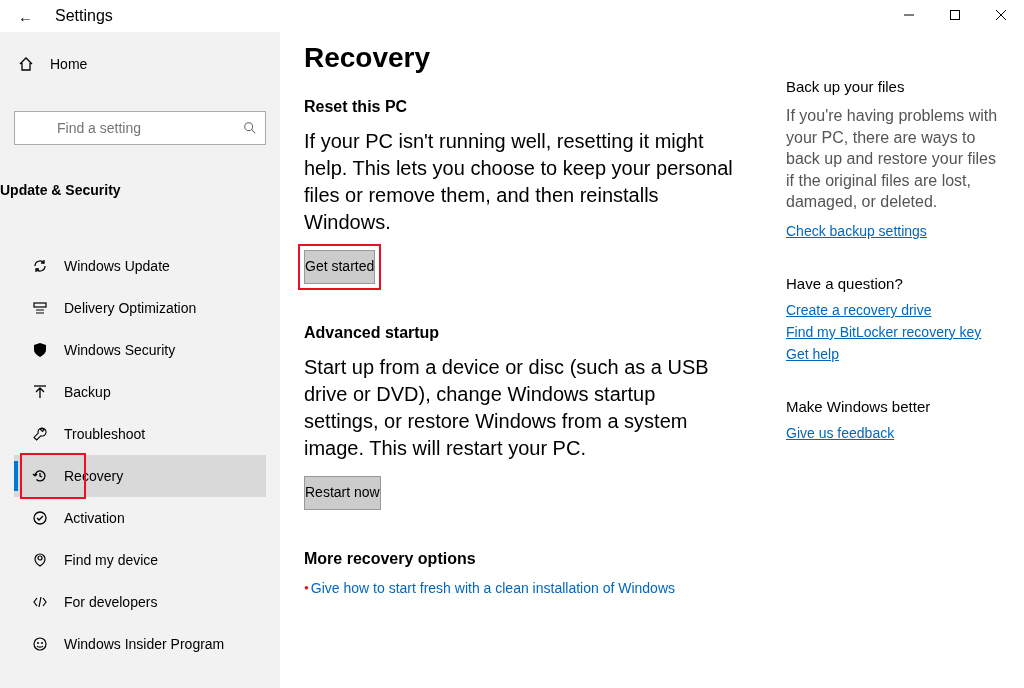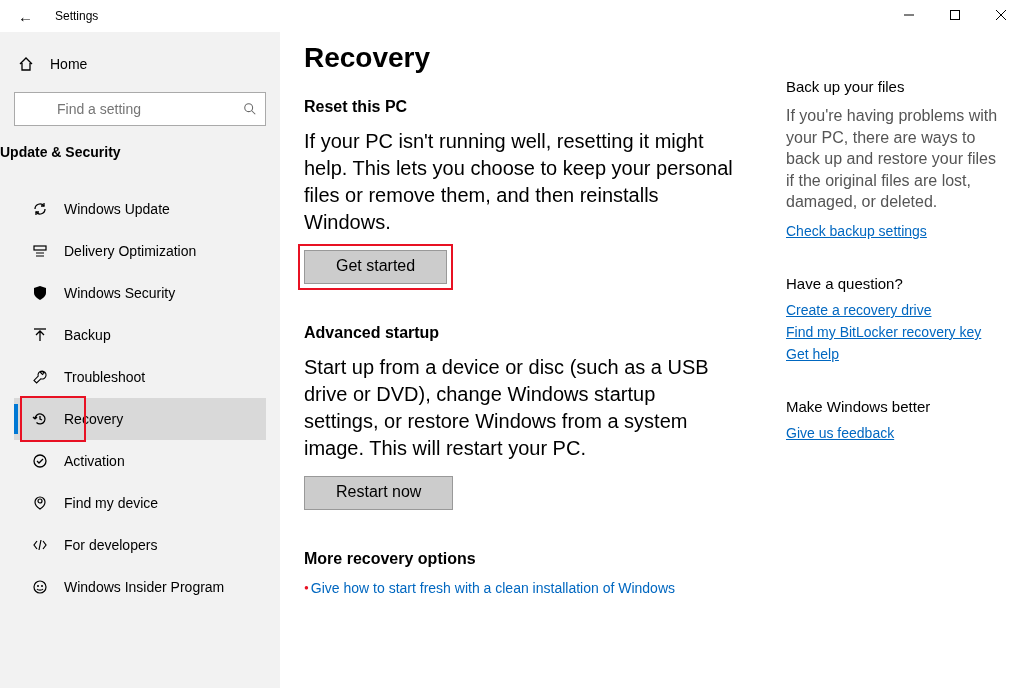--- a/index.html
+++ b/index.html
@@ -25,21 +25,21 @@
     height: 32px;
     background: #fff;
   }
   .title-left {
     display: flex;
     align-items: center;
     padding-left: 18px;
     height: 32px;
   }
   .back-arrow { font-size: 15px; margin-right: 22px; }
-  .title-text { font-size: 12px; }
+  .title-text { font-size: 16px; }
   .title-spacer { flex: 1; }
   .win-controls { display: flex; }
   .win-btn {
     width: 46px;
     height: 30px;
     display: flex;
     align-items: center;
     justify-content: center;
     font-size: 12px;
   }
@@ -47,20 +47,21 @@
     flex: 1;
     display: flex;
     overflow: hidden;
   }
   .sidebar {
     width: 280px;
     background: #f2f2f2;
     display: flex;
     flex-direction: column;
     padding-top: 12px;
+    gap: 19px;
   }
   .nav-home {
     display: flex;
     align-items: center;
     height: 40px;
     padding: 0 16px;
     margin-bottom: 8px;
   }
   .nav-home .icon { width: 20px; margin-right: 14px; display: flex; justify-content: center; }
   .searchbox {
@@ -150,22 +151,22 @@
     margin: 0 0 14px 0;
     line-height: 1.35;
     font-size: 20px;
   }
   .btn {
     display: inline-block;
     background: #ccc;
     border: 1px solid #999;
     height: 32px;
     line-height: 30px;
-    padding: 0 31px;
-    font-size: 16px;
+    padding: 0 0;
+    font-size: 14px;
     margin-bottom: 40px;
   }
   .link {
     color: #0067c0;
     text-decoration: none;
     display: inline-block;
     margin-bottom: 8px;
     font-size: 14px;
   }
   .side-heading {

